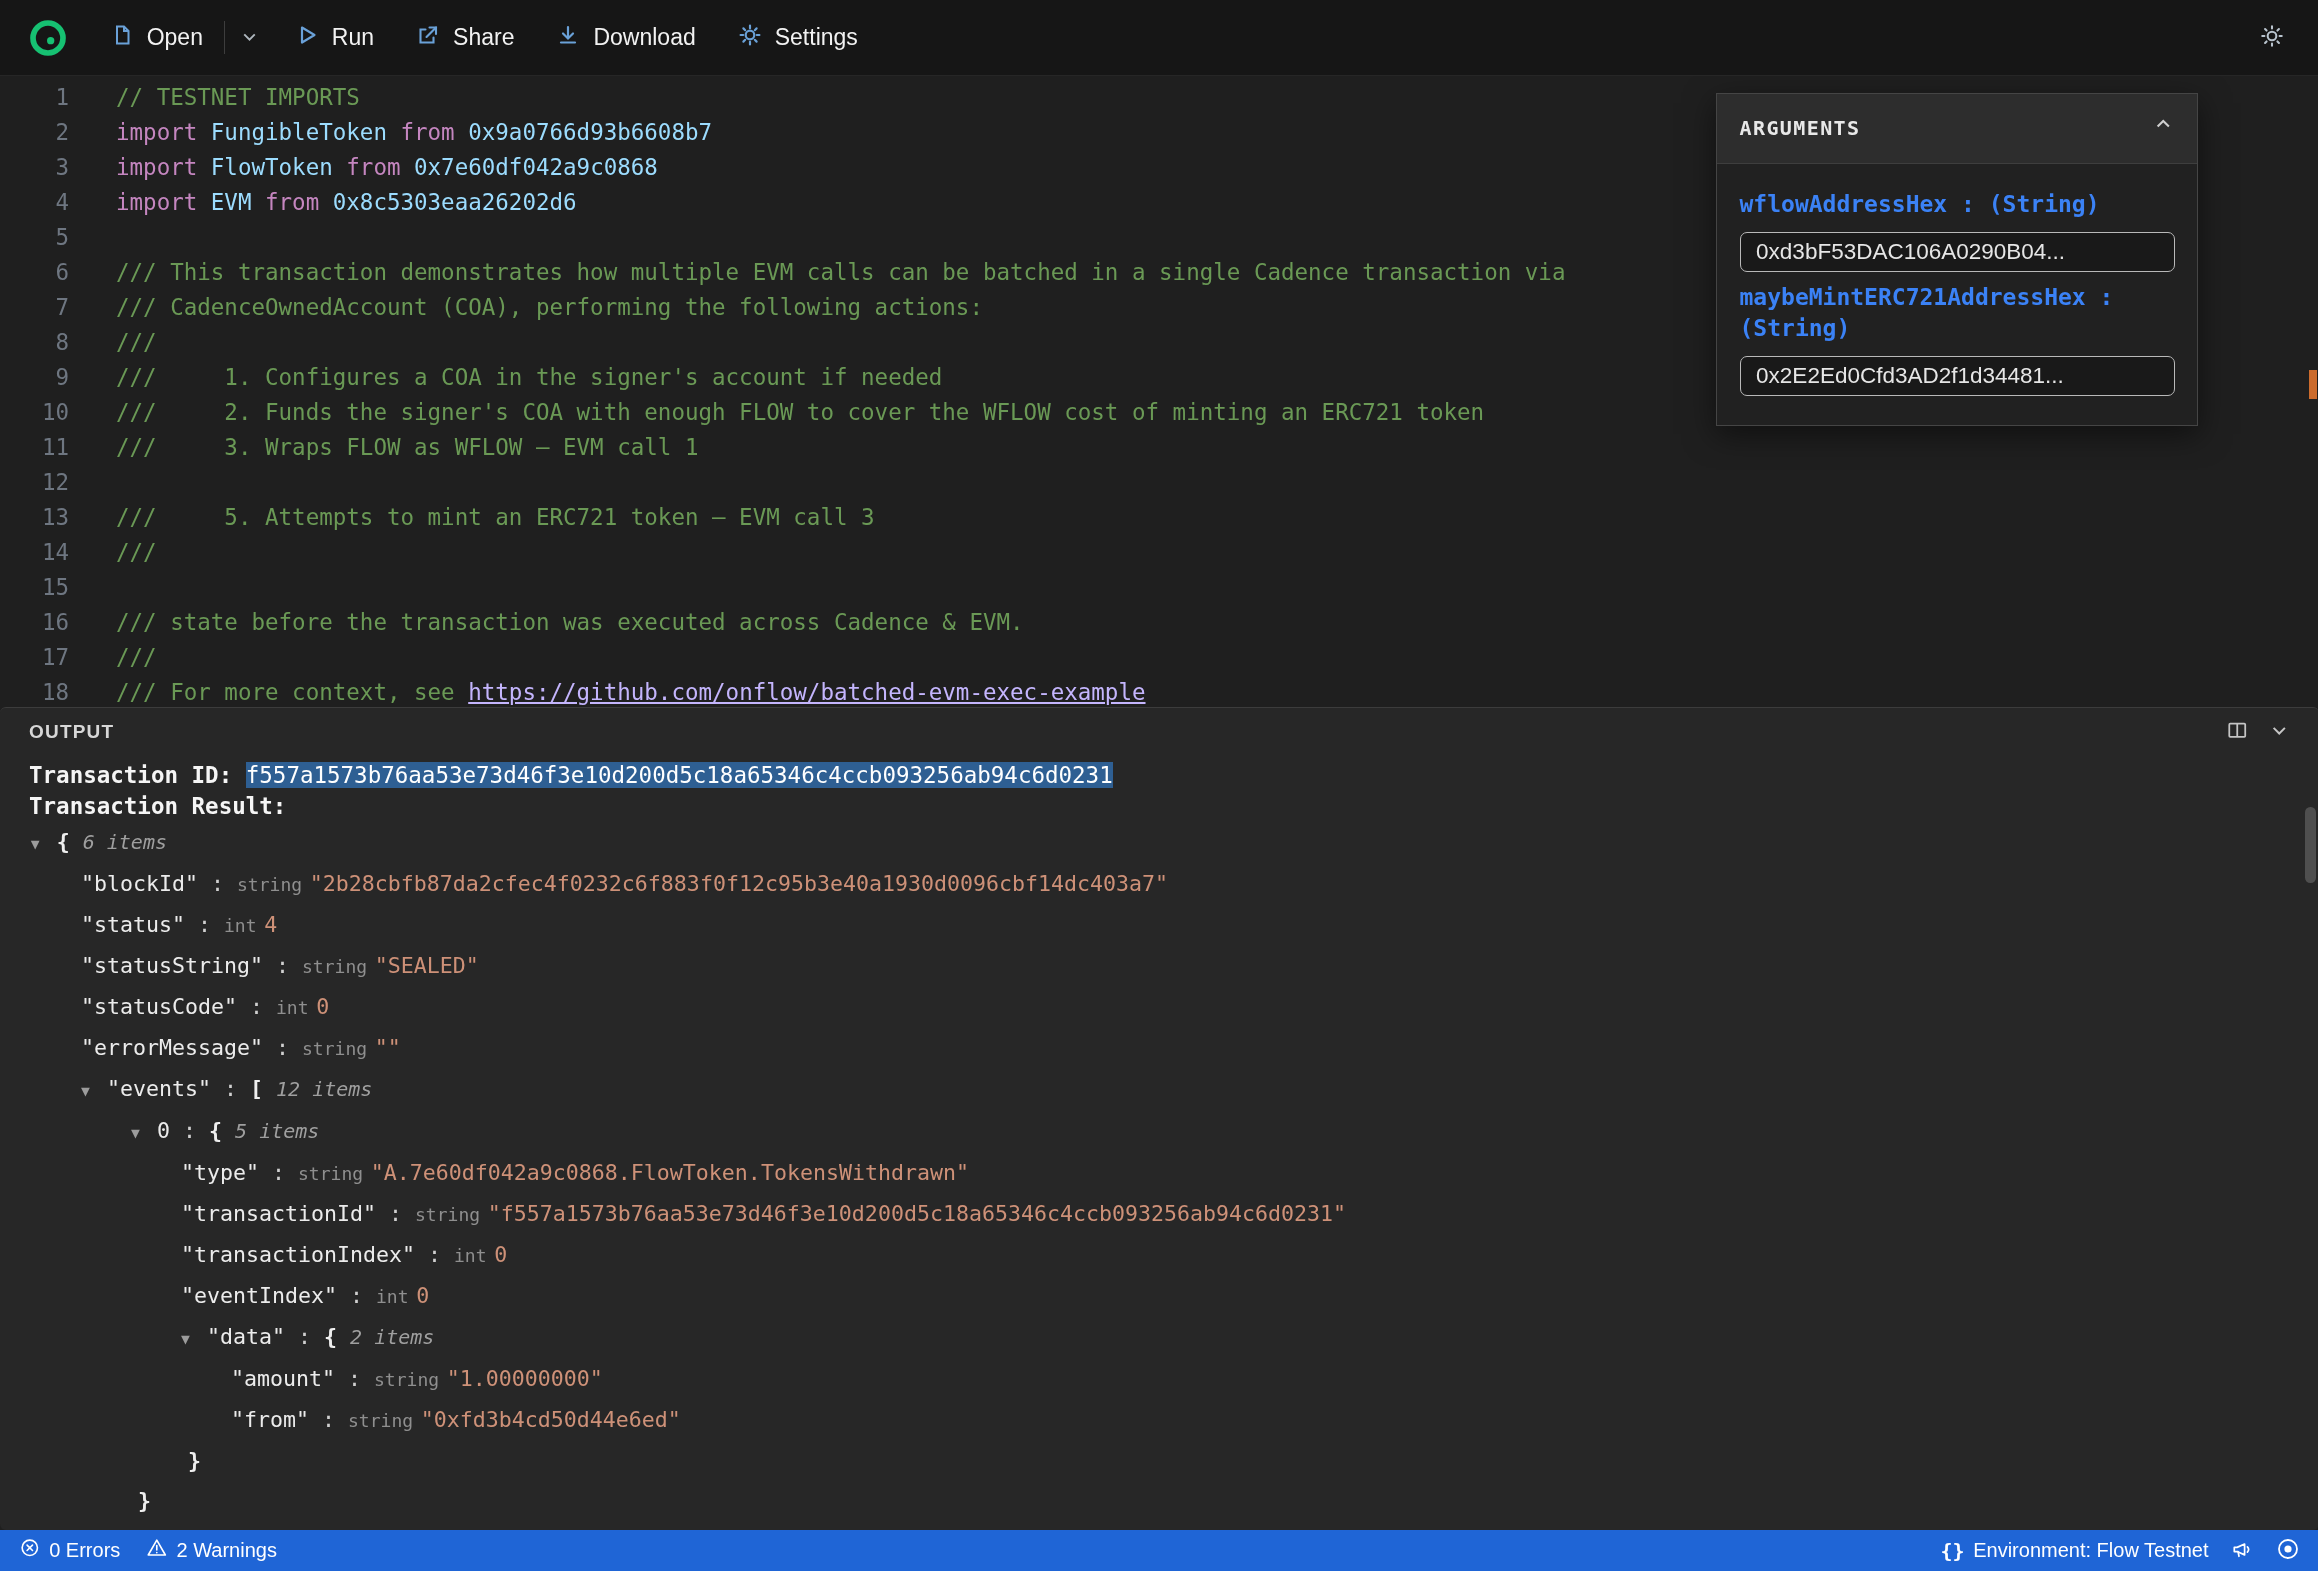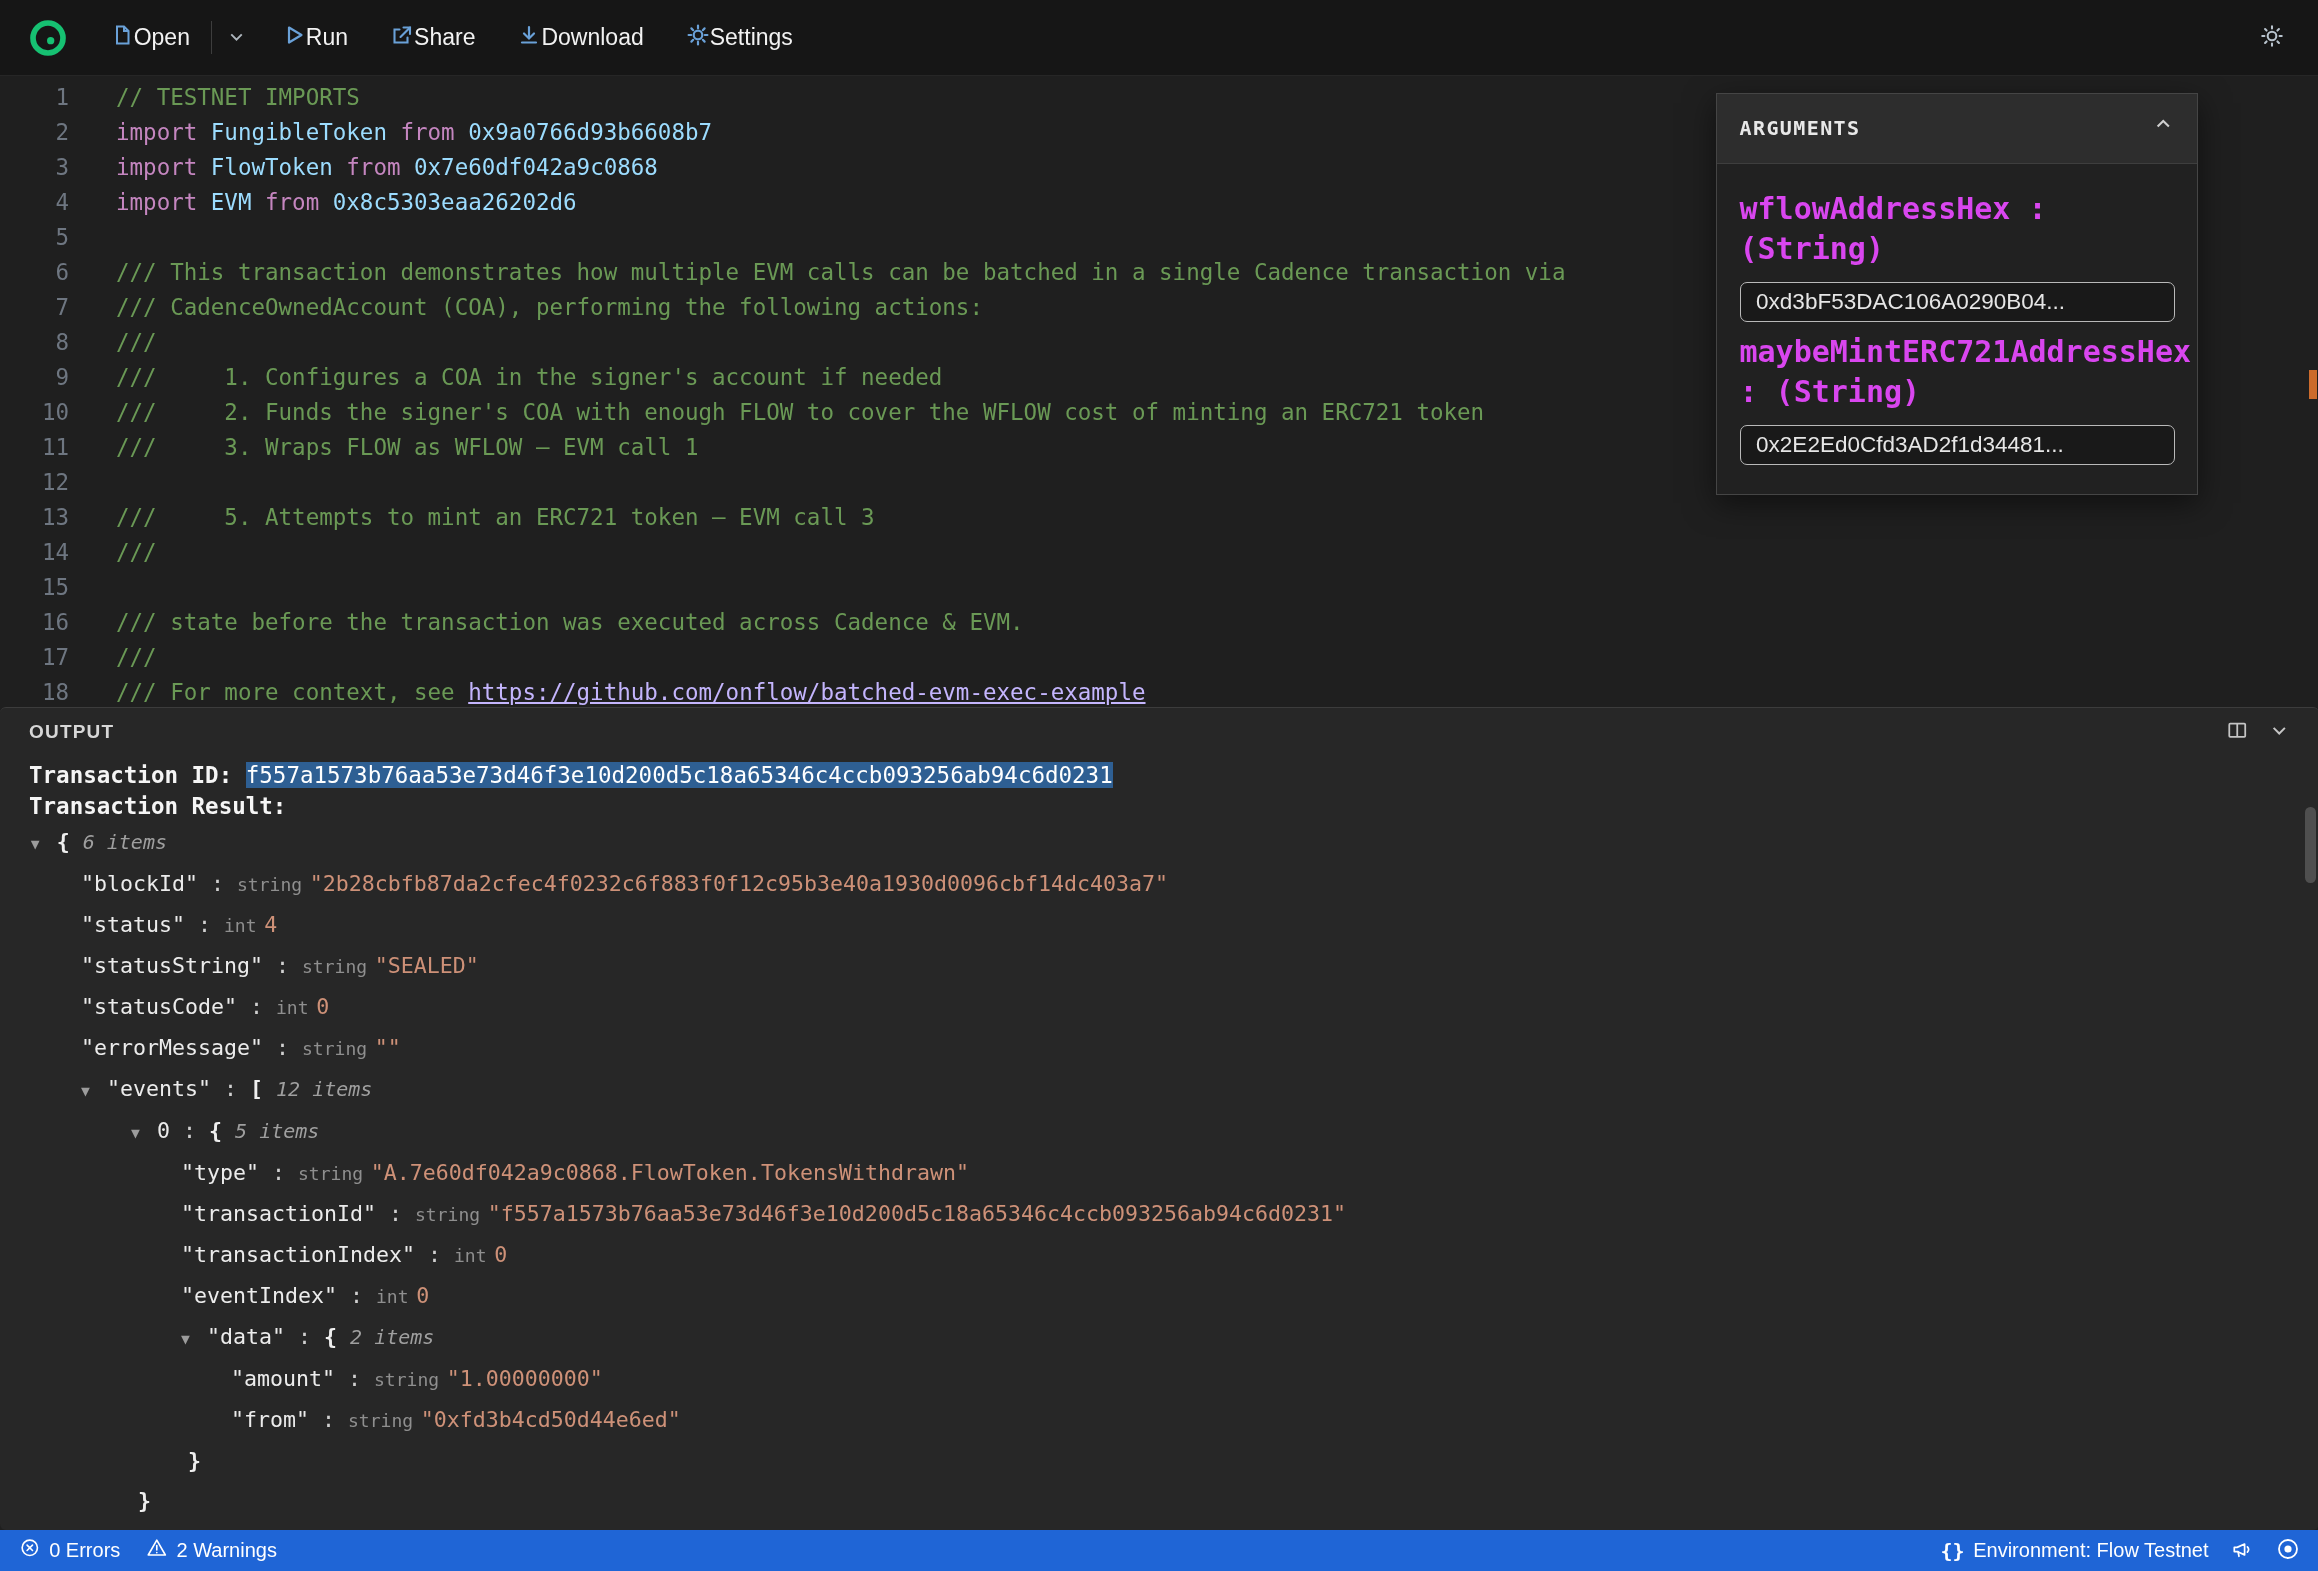--- a/index.html
+++ b/index.html
@@ -4,21 +4,21 @@
 <style>
   * { margin:0; padding:0; box-sizing:border-box; }
   html,body { width:2319px; height:1572px; overflow:hidden; background:#1f1f1f;
               font-family:"Liberation Sans", sans-serif; }
   .app { width:2319px; height:1572px; display:flex; flex-direction:column; position:relative; }
 
   
   .toolbar { height:76px; flex:0 0 76px; background:#161616; display:flex; align-items:center;
              padding:0 22.5px; border-bottom:0.9px solid #262626; }
   .logo { width:40px; height:40px; margin:0 21px 0 5.2px; display:flex; align-items:center; }
-  .tb-btn { display:inline-flex; align-items:center; height:100%; padding:0 21px;
+  .tb-btn { display:inline-flex; align-items:center; gap:13px; height:100%; padding:0 21px;
             background:none; border:none; color:#f2f2f2; font-family:"Liberation Sans",sans-serif;
             font-size:23px; cursor:pointer; }
   .tb-btn svg { color:#6aa1d8; }
   .tb-caret { background:none; border:none; color:#aeb6bd; padding:0 14px; cursor:pointer; height:100%; }
   .tb-divider { width:0.9px; height:33px; background:#3d3d3d; }
   .tb-right { margin-left:auto; display:flex; align-items:center; padding-right:12px; }
   .icon-btn { background:none; border:none; color:#b9c4ce; cursor:pointer; display:flex; align-items:center; }
 
   
   .editor { position:relative; height:631px; flex:0 0 631px; background:#1f1f1f; overflow:hidden;
@@ -32,21 +32,21 @@
   .tok-link { color:#c4b5fd; text-decoration:underline; cursor:pointer; }
   .overview-mark { position:absolute; right:1.7px; top:294px; width:8.6px; height:29px; background:#cc6b2c; }
 
   
   .args-panel { position:absolute; left:1716px; top:17.3px; width:482px; background:#212121;
                 border:0.9px solid #454545; box-shadow:0 8.6px 29px rgba(0,0,0,.5); }
   .args-header { height:70px; display:flex; align-items:center; justify-content:space-between;
                  padding:0 22.5px; background:#2d2d2d; border-bottom:0.9px solid #3e3e3e;
                  color:#e8e8e8; font-size:20px; font-weight:700; letter-spacing:1.4px; cursor:pointer; }
   .args-body { padding:17.3px 22.5px 29px; }
-  .args-label { font-size:30px; font-weight:600; color:#d946ef; line-height:1.35; margin:10px 0 12px; }
+  .args-label { font-size:23px; font-weight:600; color:#3b82f6; line-height:1.35; margin:10px 0 12px; }
   .args-label:first-child { margin-top:7px; }
   .args-input { width:100%; height:40px; background:#191919; border:1.3px solid #b9b9b9; border-radius:7px;
                 color:#e6e6e6; font-family:"Liberation Sans",sans-serif; font-size:22.5px; padding:0 15.6px; }
 
   
   .output { position:relative; height:823px; flex:0 0 823px; background:#272727; border-top:0.9px solid #3c3c3c; overflow:hidden;border-radius:6px; }
   .output-header { height:47px; display:flex; align-items:center; padding:0 29px;
                    color:#d7d7d7; font-size:19px; font-weight:700; letter-spacing:1.2px; }
   .oh-icons { margin-left:auto; display:flex; align-items:center; gap:19px; }
   .oh-icons .icon-btn { color:#c5c5c5; }

